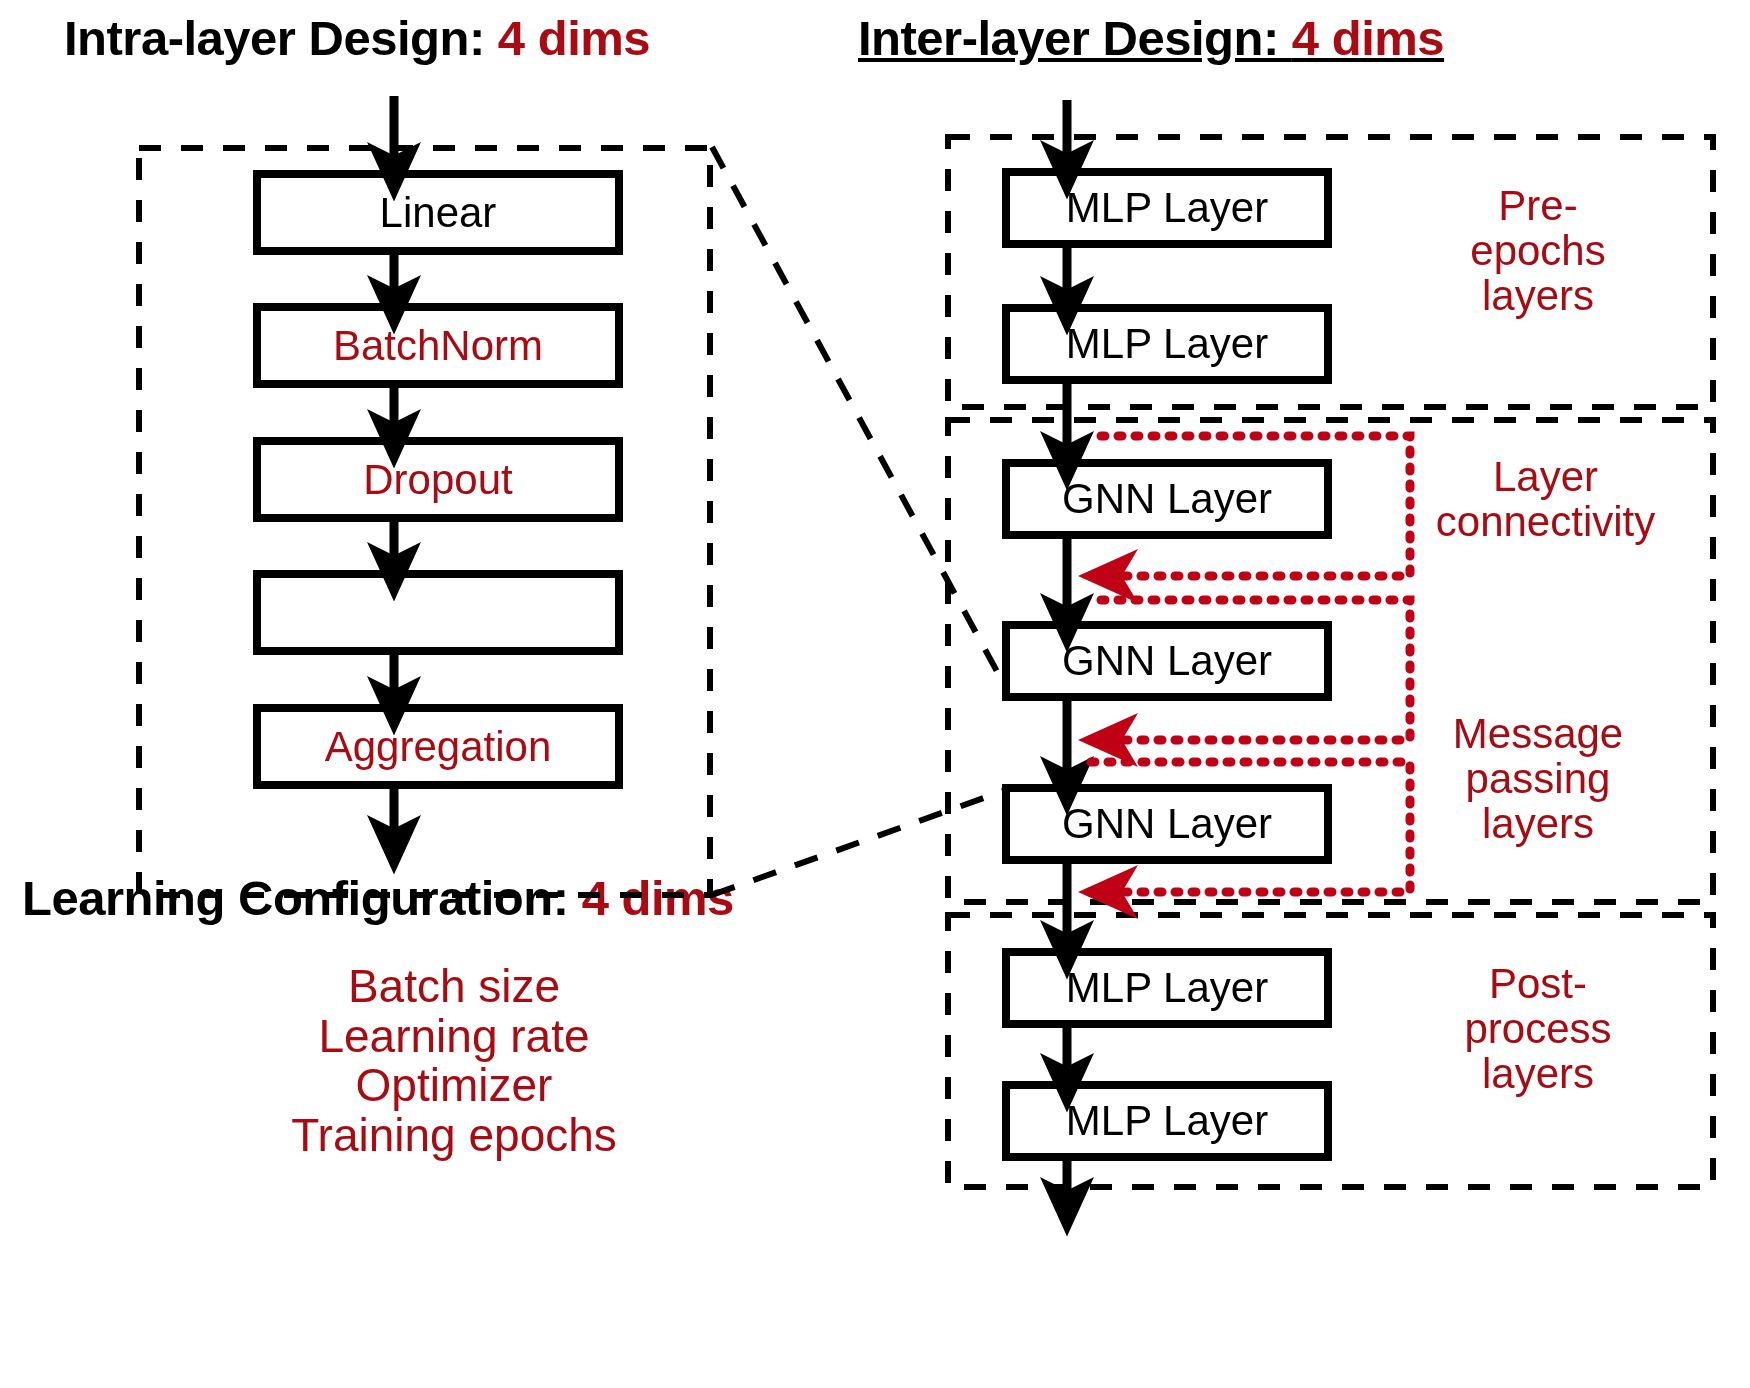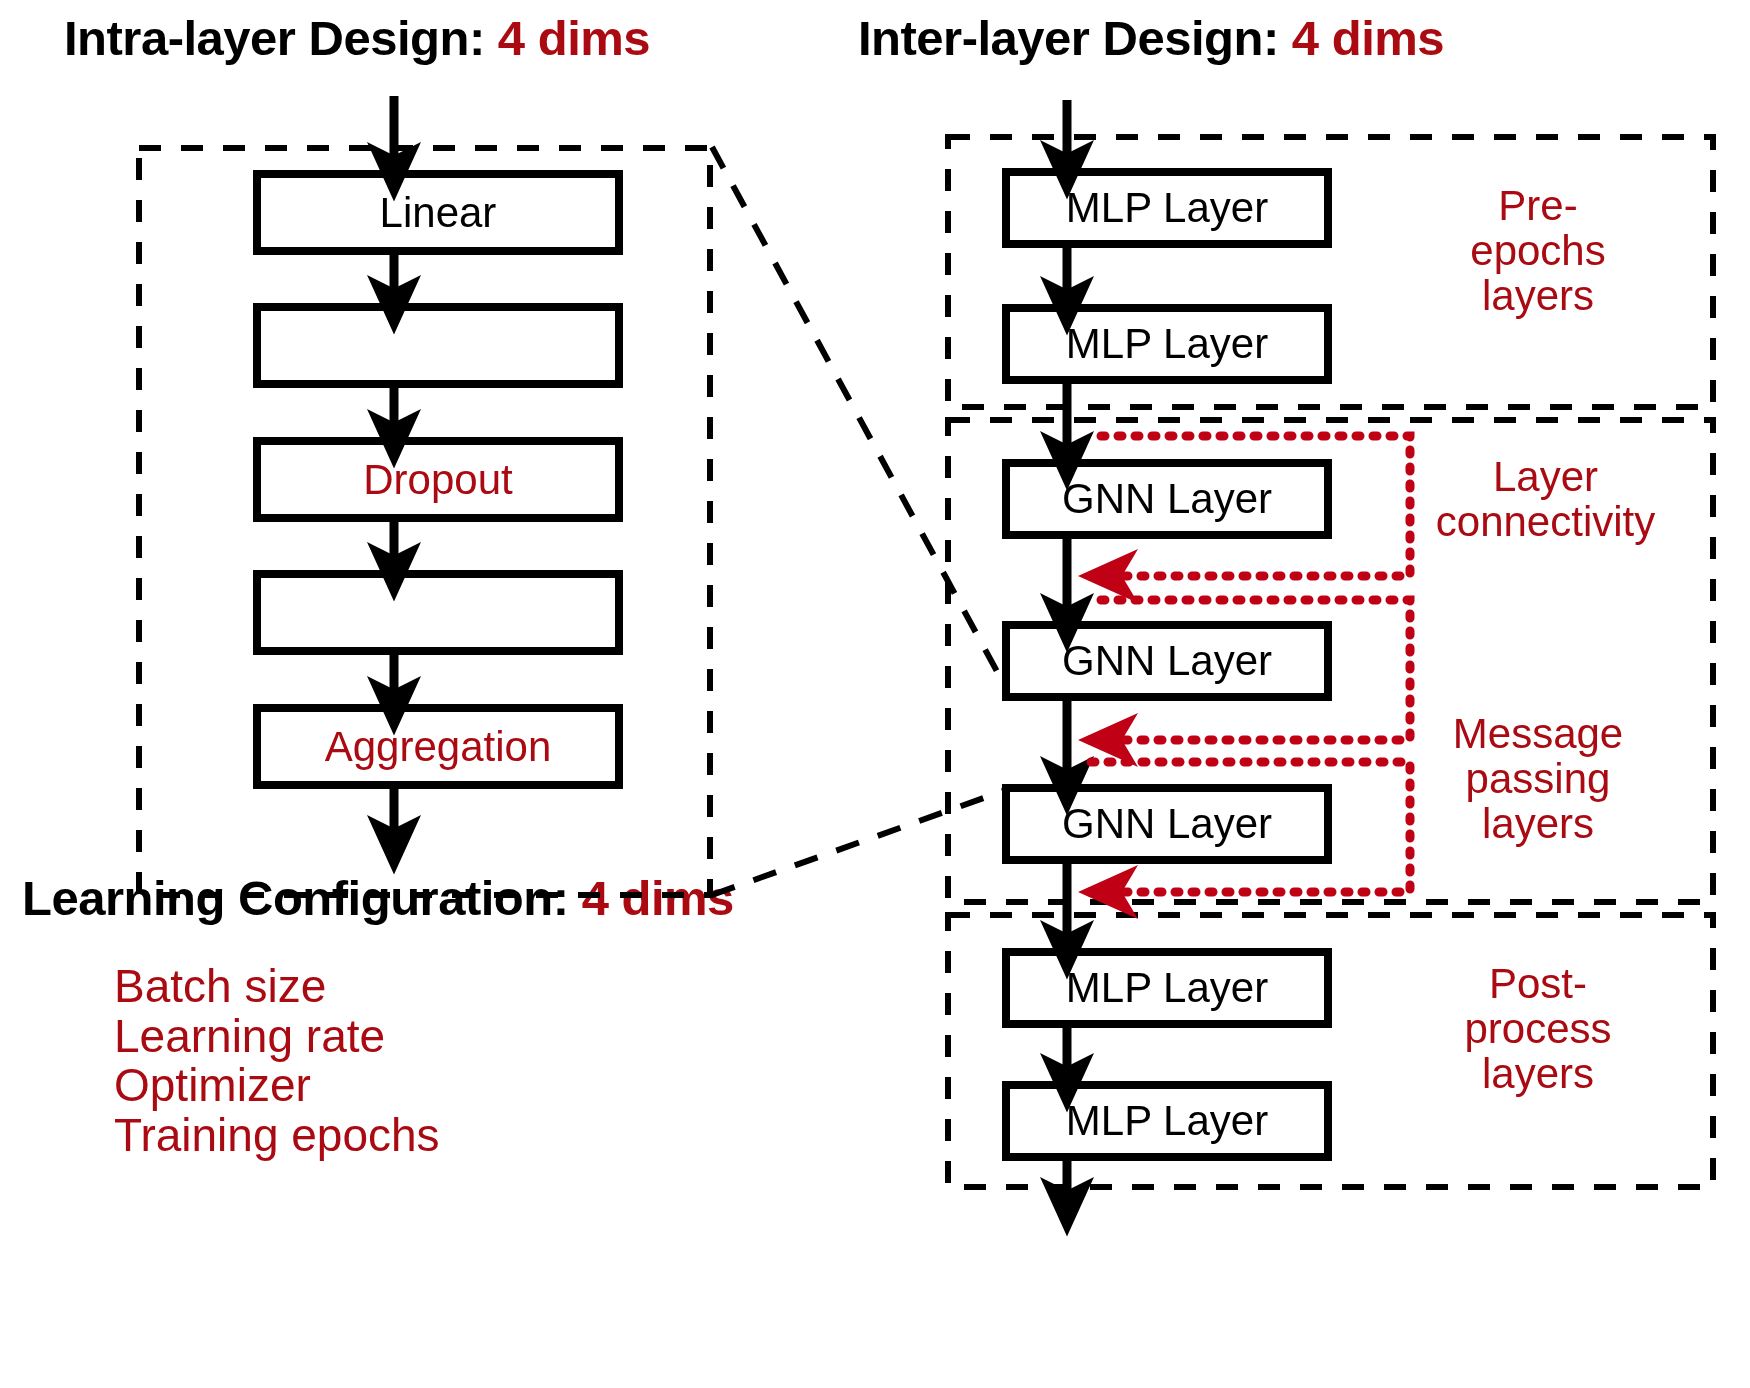--- a/index.html
+++ b/index.html
@@ -13,32 +13,32 @@
   .hdr .accent{color:#aa0a11;}
 
   .boxlabel{position:absolute;display:flex;align-items:center;
             justify-content:center;font-size:42px;color:#000;
             white-space:nowrap;pointer-events:none;}
   .boxlabel.red{color:#aa0a11;}
 
   .sidelabel{position:absolute;text-align:center;color:#aa0a11;
              font-size:42px;line-height:1.07;white-space:pre-line;}
 
-  .cfglist{position:absolute;text-align:left;color:#aa0a11;
+  .cfglist{position:absolute;text-align:center;color:#aa0a11;
            font-size:46px;line-height:1.08;}
   .cfglist div{white-space:nowrap;}
 </style>
 </head>
 <body>
 
 <div id="stage">
 
   <div class="hdr" style="left:64px;top:10px;"><span>Intra-layer Design: </span><span class="accent">4 dims</span></div>
 
-  <div class="hdr" style="left:858px;top:10px;"><span>Inter-layer Design: </span><span class="accent">4 dims</span></div>
+  <div class="hdr" style="left:858px;top:10px;text-decoration:underline;"><span>Inter-layer Design: </span><span class="accent">4 dims</span></div>
 
   <div class="hdr" style="left:22px;top:870px;"><span>Learning Configuration: </span><span class="accent">4 dims</span></div>
 
   <svg class="layer" viewBox="0 0 1750 1388">
     <defs>
       <marker id="ah" markerWidth="7" markerHeight="7" refX="3.1" refY="3.2" orient="auto" markerUnits="strokeWidth">
         <path d="M0,0.2 L6.6,3.2 L0,6.2 L1.5,3.2 Z" fill="#000"></path>
       </marker>
       <marker id="ahr" markerWidth="6.4" markerHeight="6.4" refX="6.2" refY="3.2" orient="auto" markerUnits="strokeWidth">
         <path d="M6.2,0.2 L0,3.2 L6.2,6.2 L4.7,3.2 Z" fill="#c00015"></path>
@@ -110,20 +110,21 @@
 
     <g fill="#c00015">
       <path d="M1078,576 L1138,549 L1122,576 L1138,603 Z"></path>
       <path d="M1078,740 L1138,713 L1122,740 L1138,767 Z"></path>
       <path d="M1078,892 L1138,865 L1122,892 L1138,919 Z"></path>
     </g>
 
   </svg>
 
   <div class="boxlabel" style="left:257px;top:174px;width:362px;height:77px;">Linear</div>
+  <div class="boxlabel red" style="left:257px;top:307px;width:362px;height:77px;">BatchNorm</div>
   <div class="boxlabel red" style="left:257px;top:441px;width:362px;height:77px;">Dropout</div>
   <div class="boxlabel red" style="left:257px;top:708px;width:362px;height:77px;">Aggregation</div>
 
   <div class="boxlabel" style="left:1006px;top:172px;width:322px;height:72px;">MLP Layer</div>
   <div class="boxlabel" style="left:1006px;top:308px;width:322px;height:72px;">MLP Layer</div>
   <div class="boxlabel" style="left:1006px;top:463px;width:322px;height:72px;">GNN Layer</div>
   <div class="boxlabel" style="left:1006px;top:625px;width:322px;height:72px;">GNN Layer</div>
   <div class="boxlabel" style="left:1006px;top:788px;width:322px;height:72px;">GNN Layer</div>
   <div class="boxlabel" style="left:1006px;top:952px;width:322px;height:72px;">MLP Layer</div>
   <div class="boxlabel" style="left:1006px;top:1085px;width:322px;height:72px;">MLP Layer</div>

